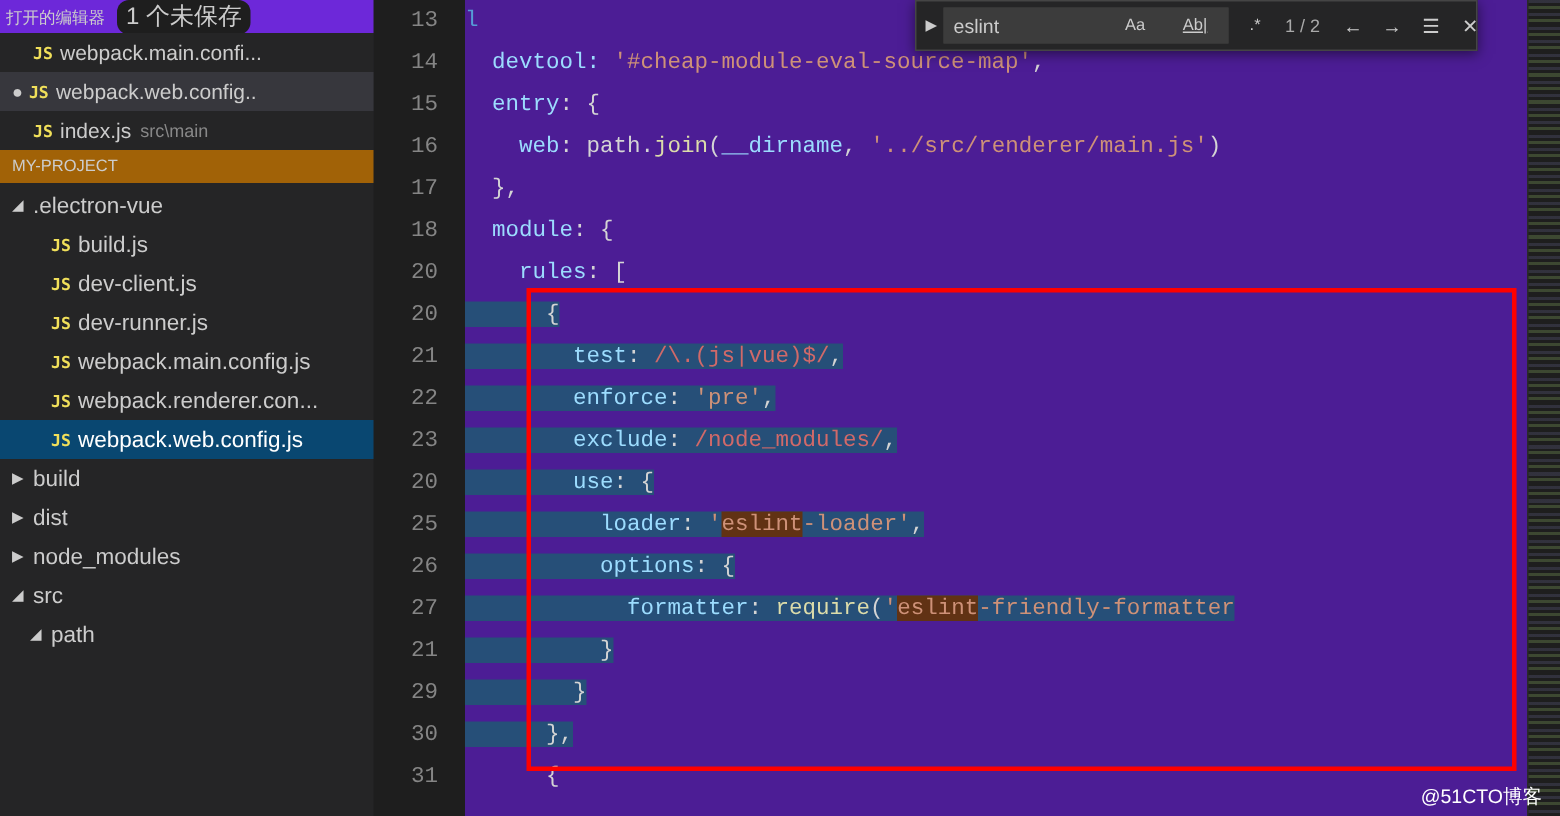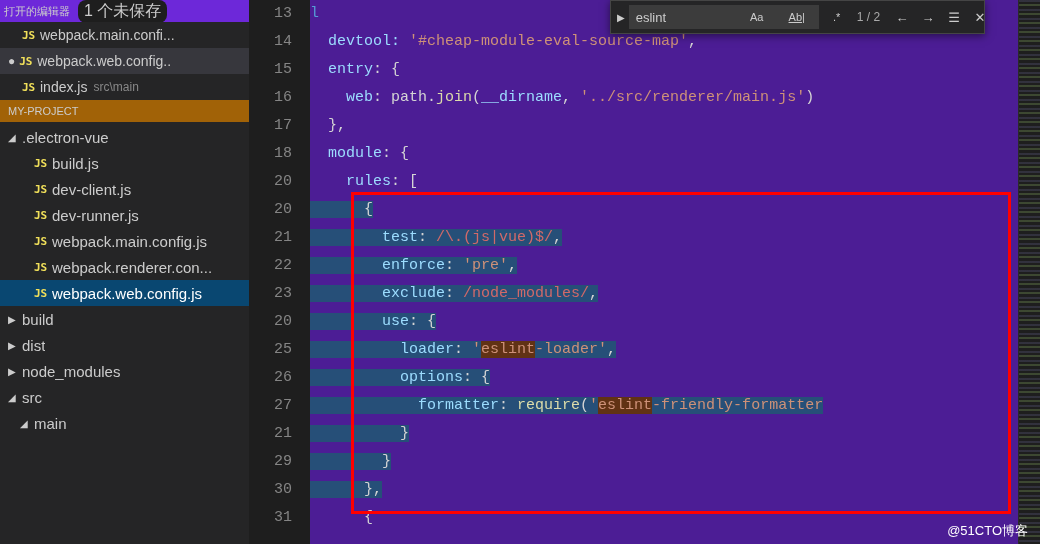--- a/index.html
+++ b/index.html
@@ -309,21 +309,21 @@
         <div class="tree-item indent-0">
           <span class="chevron">▶</span>
           <span class="ellipsis">node_modules</span>
         </div>
         <div class="tree-item indent-0">
           <span class="chevron">◢</span>
           <span class="ellipsis">src</span>
         </div>
         <div class="tree-item indent-1">
           <span class="chevron">◢</span>
-          <span class="ellipsis">main</span>
+          <span class="ellipsis">path</span>
         </div>
       </div>
   </div>
 
   <div class="editor-area">
     <div class="gutter" id="gutter">
         <div class="ln">13</div>
         <div class="ln">14</div>
         <div class="ln">15</div>
         <div class="ln">16</div>

